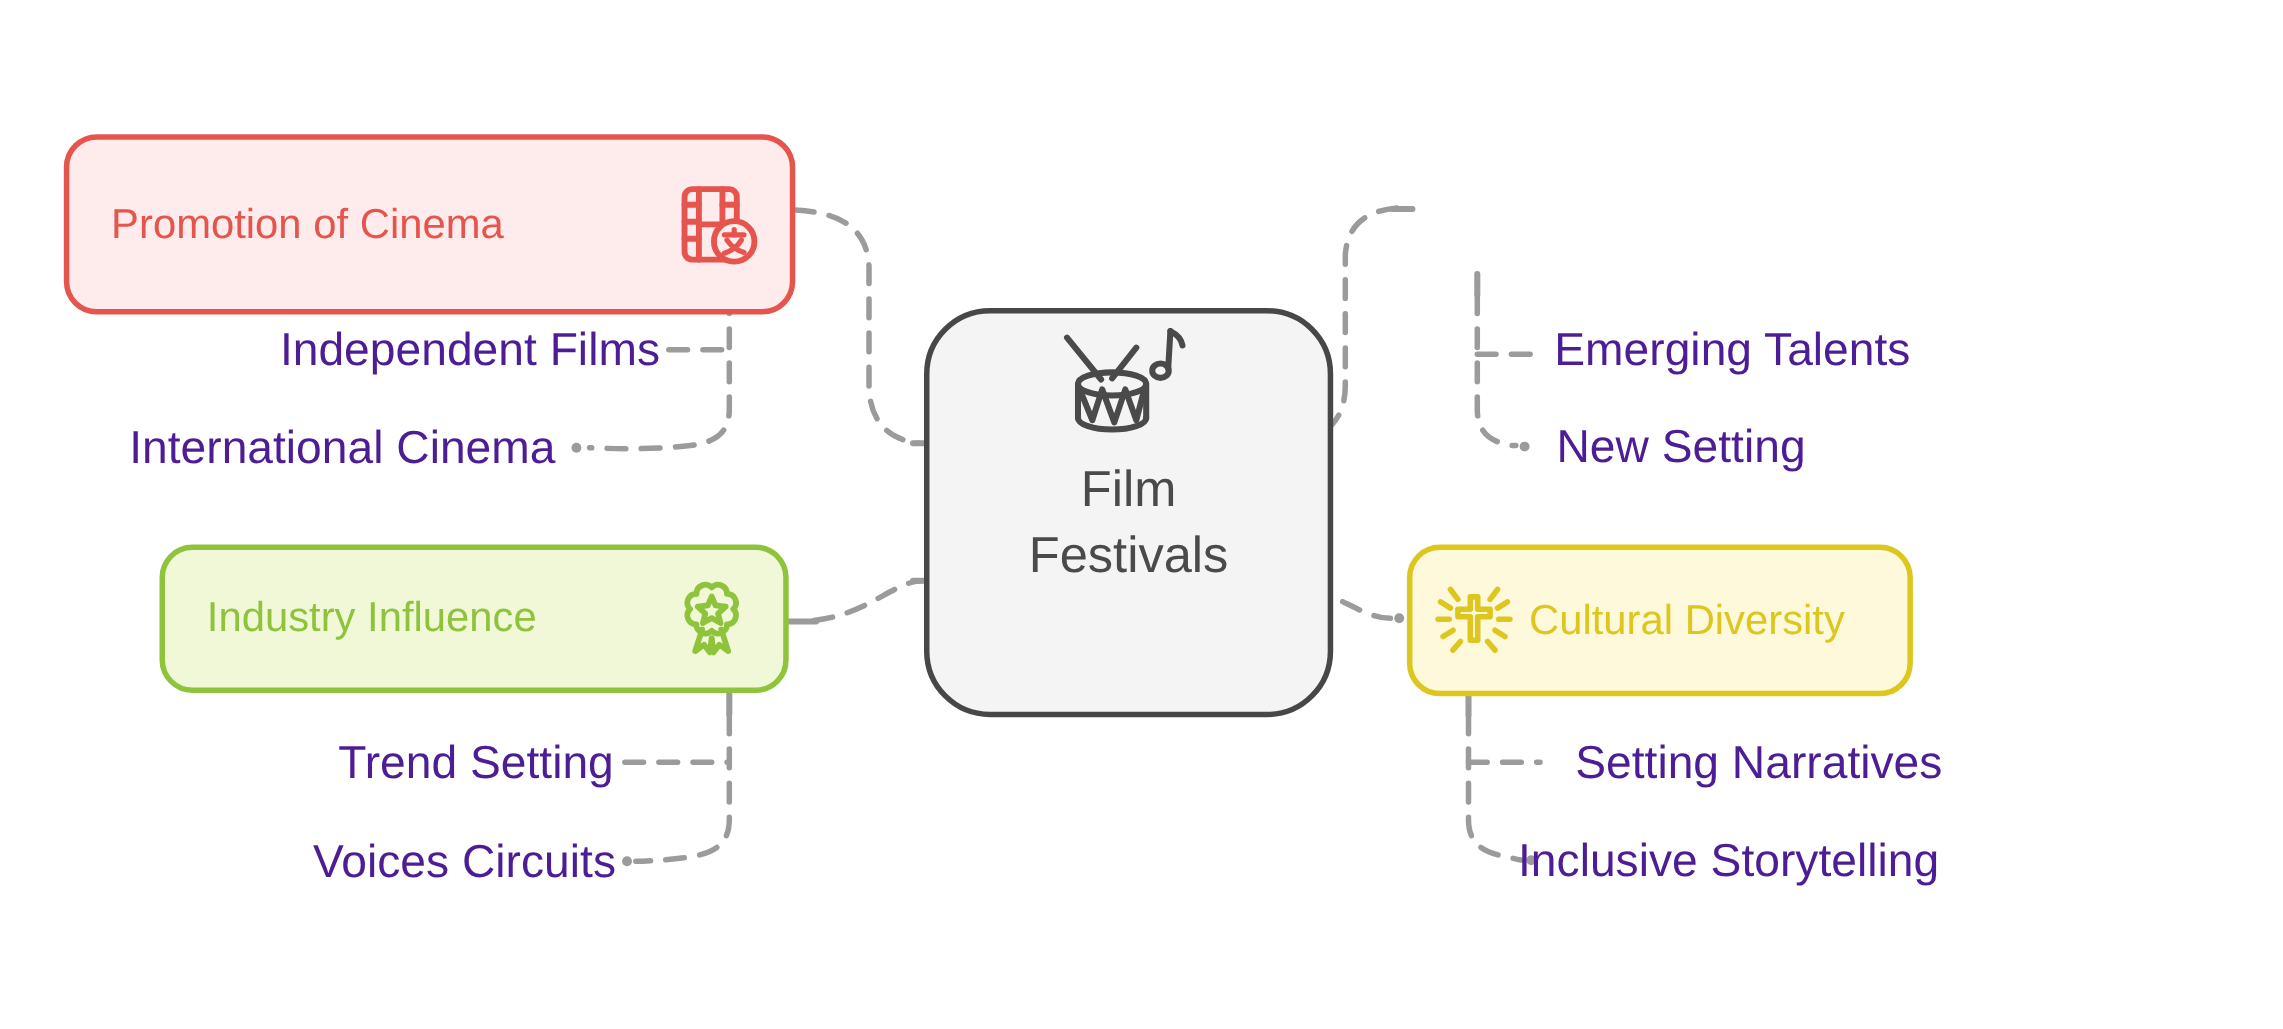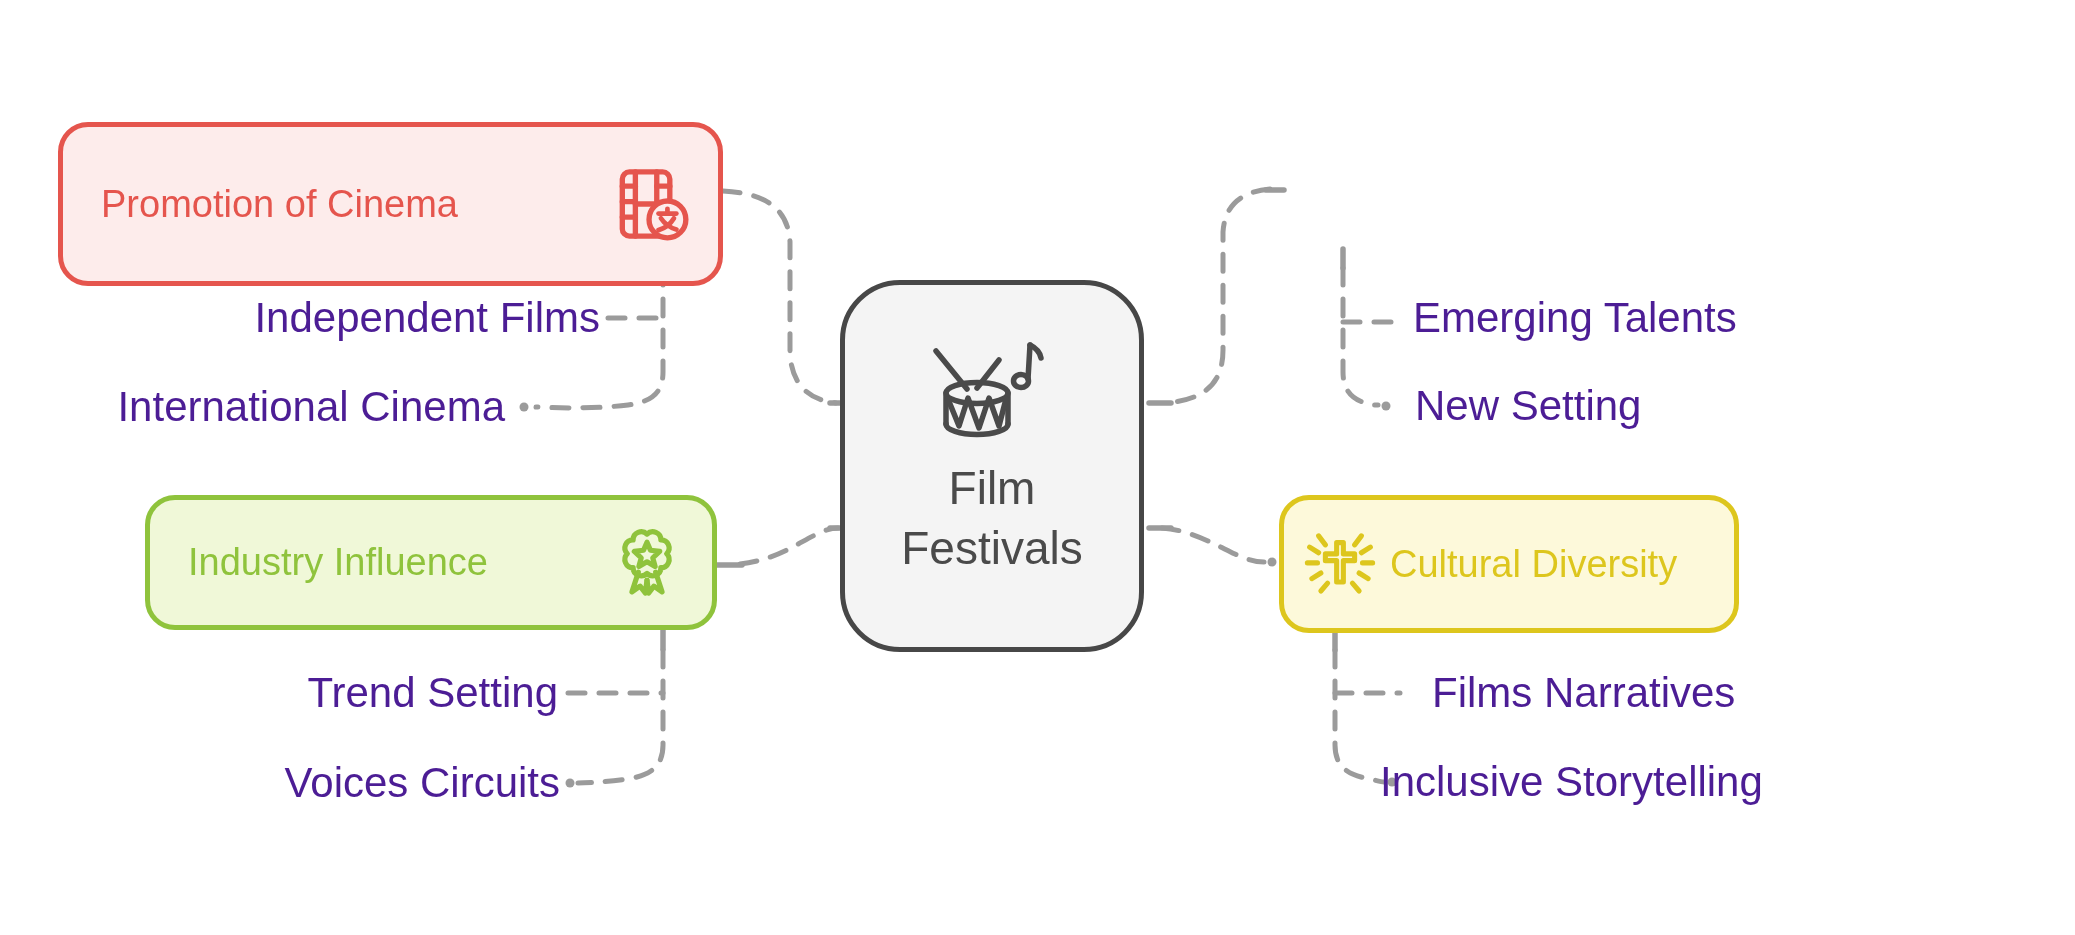--- a/index.html
+++ b/index.html
@@ -16,24 +16,23 @@
     position:absolute; display:flex; align-items:center; box-sizing:border-box;
     border-style:solid; border-width:5px; border-radius:30px;
     font-size:38px; white-space:nowrap;
   }
   .box-red    { left:58px;  top:122px; width:665px; height:164px; color:#e5554d; background:#fdeceb; border-color:#e5554d; justify-content:space-between; padding:0 28px 0 38px; }
   .box-purple { left:1270px;top:122px; width:675px; height:135px; color:#bc5fdc; background:#faeefd; border-color:#bc5fdc; justify-content:flex-start; gap:20px; padding:0 24px 0 28px; }
   .box-green  { left:145px; top:495px; width:572px; height:135px; color:#8fc33c; background:#f0f8d8; border-color:#8fc33c; justify-content:space-between; padding:0 28px 0 38px; }
   .box-yellow { left:1279px;top:495px; width:460px; height:138px; color:#ddc61d; background:#fdf9da; border-color:#ddc61d; justify-content:flex-start; gap:14px; padding:0 20px 0 20px; }
 
   .center-node {
-    position:absolute; left:840px; top:280px; width:304px; height:372px; box-sizing:border-box;
+    position:absolute; left:840px; top:280px; width:372px; height:372px; box-sizing:border-box;
     background:#f4f4f4; border:5px solid #474747; border-radius:60px;
     display:flex; flex-direction:column; align-items:center; justify-content:flex-start;
-    padding-top:44px;
   }
   .center-title { font-size:46px; line-height:1.3; text-align:center; color:#4a4a4a; margin-top:4px; }
   .center-title span { display:block; }
 
   .child {
     position:absolute; font-size:42px; color:#4c1d95; white-space:nowrap;
     transform:translateY(-50%);
   }
   .r1475 { right:1475px; } .r1570 { right:1570px; } .r1517 { right:1517px; } .r1515 { right:1515px; }
 
@@ -145,16 +144,16 @@
       <path d="M 39.5 40 L 45 57 L 38 52 L 33.5 58 L 32 47"></path>
     </svg>
   </div>
 
   <div class="child r1475" style="top:318px;">Independent Films</div>
   <div class="child r1570" style="top:407px;">International Cinema</div>
   <div class="child" style="left:1413px; top:318px;">Emerging Talents</div>
   <div class="child" style="left:1415px; top:406px;">New Setting</div>
   <div class="child r1517" style="top:693px;">Trend Setting</div>
   <div class="child r1515" style="top:783px;">Voices Circuits</div>
-  <div class="child" style="left:1432px; top:693px;">Films Narratives</div>
+  <div class="child" style="left:1432px; top:693px;">Setting Narratives</div>
   <div class="child" style="left:1380px; top:782px;">Inclusive Storytelling</div>
 
 </div>
 
 </body></html>

